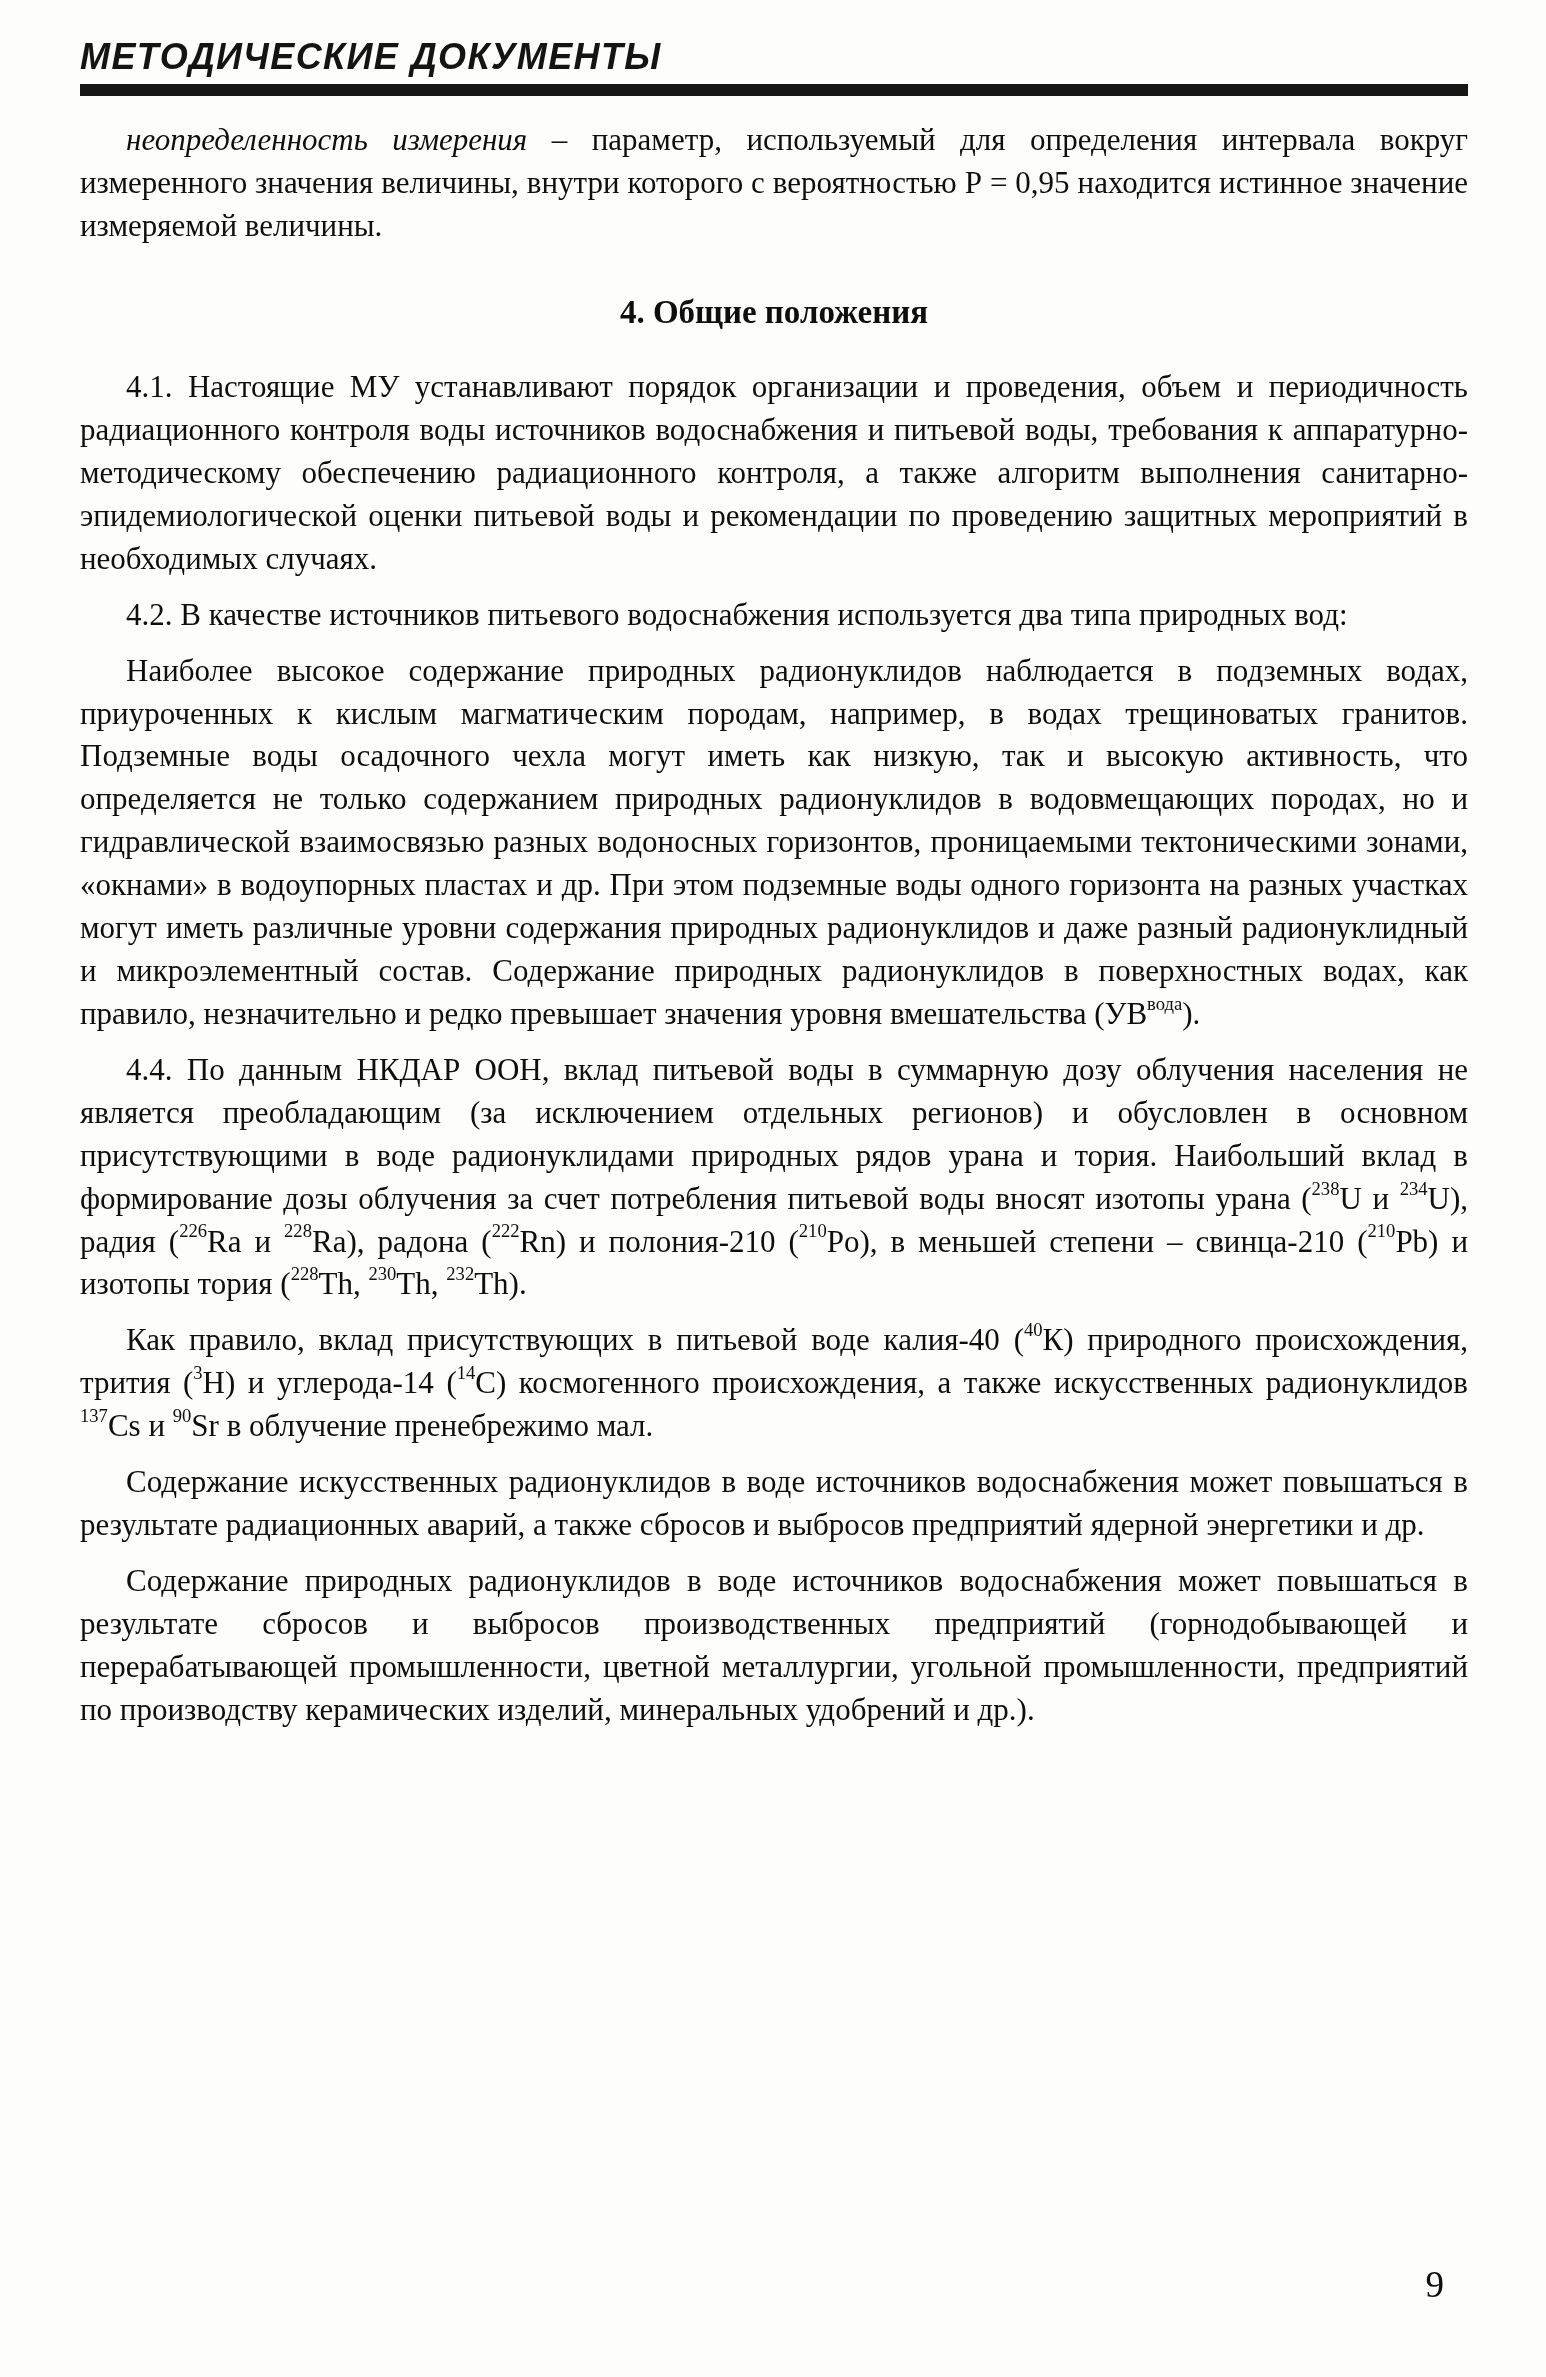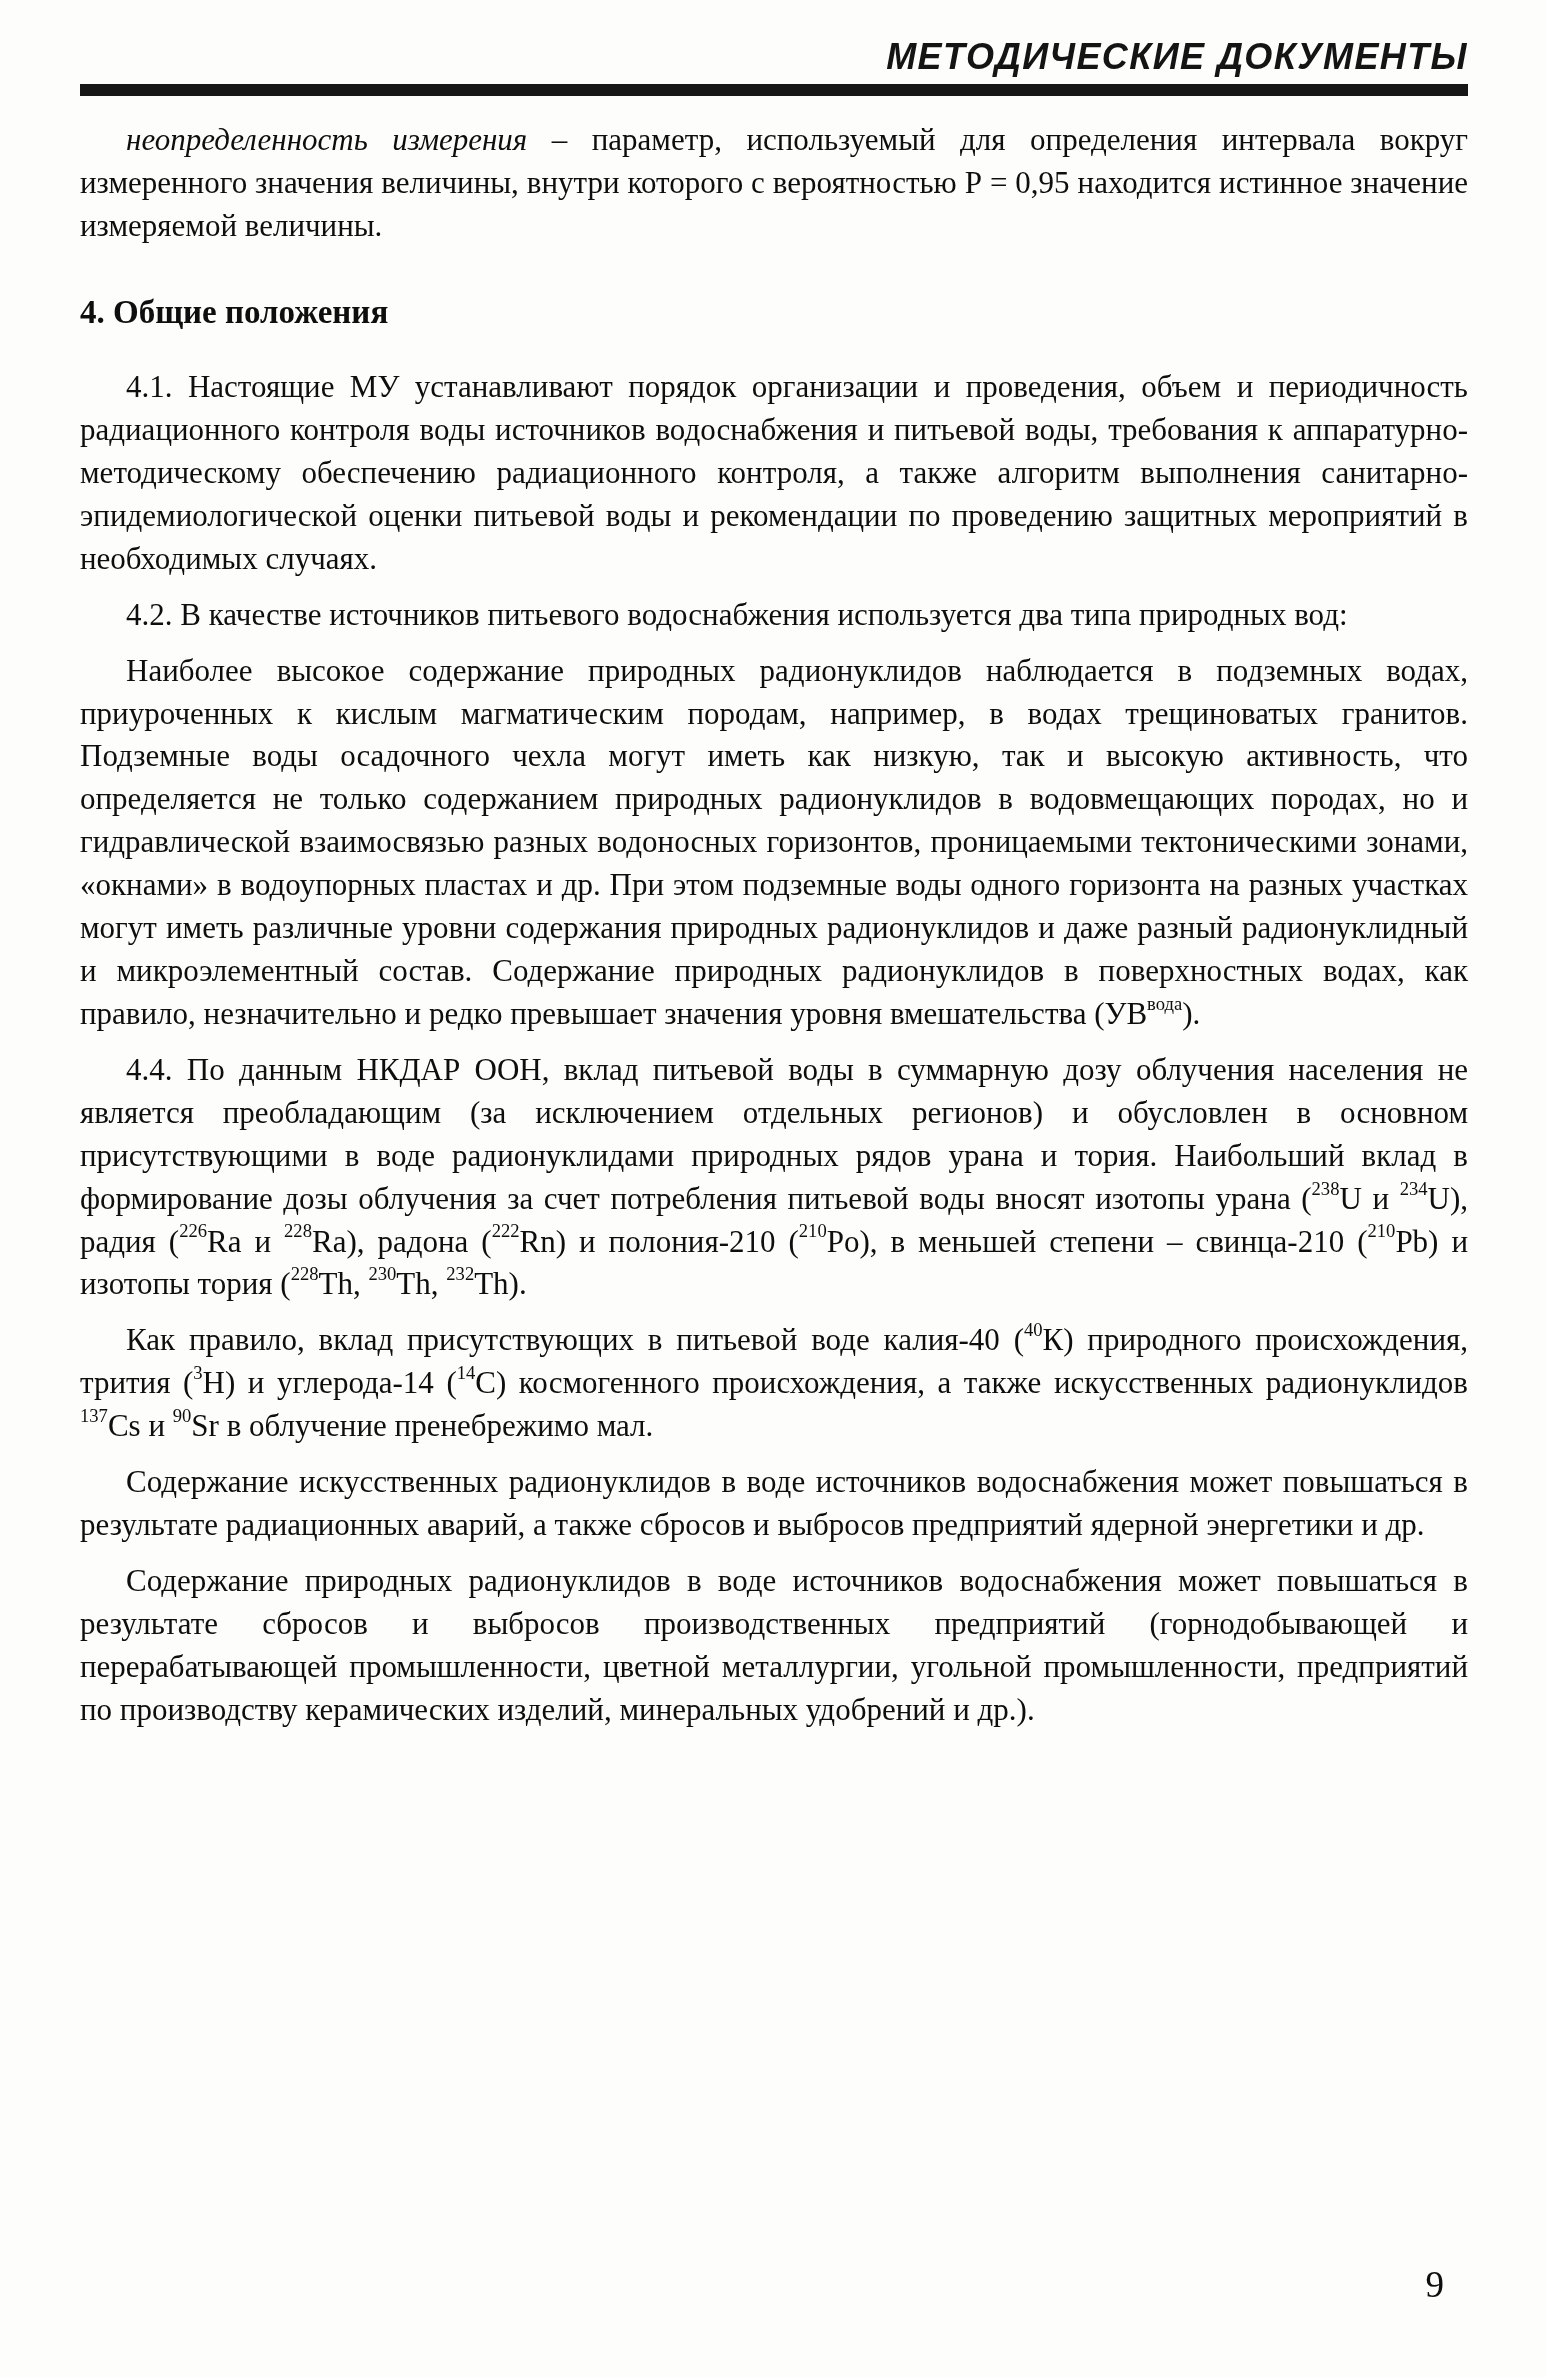--- a/index.html
+++ b/index.html
@@ -12,21 +12,21 @@
     position: relative;
     overflow: hidden;
     background: #fdfdfb;
   }
   .page {
     position: relative;
     width: 1546px;
     height: 2377px;
     padding: 36px 78px 0 80px;
   }
-  .doc-header { text-align: right; }
+  .doc-header { text-align: left; }
   .doc-title {
     display: inline-block;
     font-family: "Liberation Sans", sans-serif;
     font-weight: bold;
     font-style: italic;
     font-size: 36px;
     letter-spacing: 1.4px;
     color: #141414;
     padding-bottom: 4.2px;
   }
@@ -38,20 +38,21 @@
   }
   .content {
     margin-top: 23.5px;
     font-size: 31px;
     line-height: 1.385;
     text-align: justify;
     hyphens: auto;
   }
   .content p.para { text-indent: 46px; margin-top: 13px; }
   .content h2.section-heading {
+    text-align: center;
     text-indent: 0;
     font-size: 33px;
     font-weight: bold;
     margin: 42px 0 30.5px 0;
   }
   .bullet-marker { margin-right: 0.72em; }
   sup {
     font-size: 0.6em;
     line-height: 0;
     position: relative;

